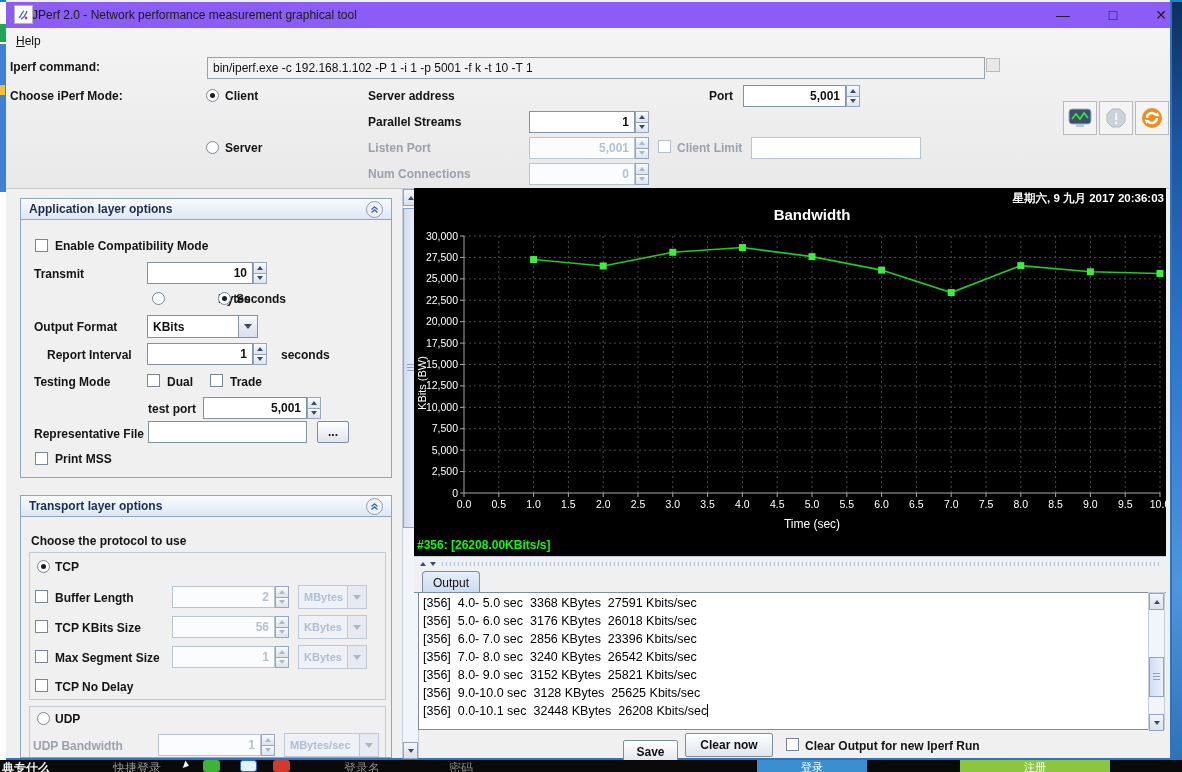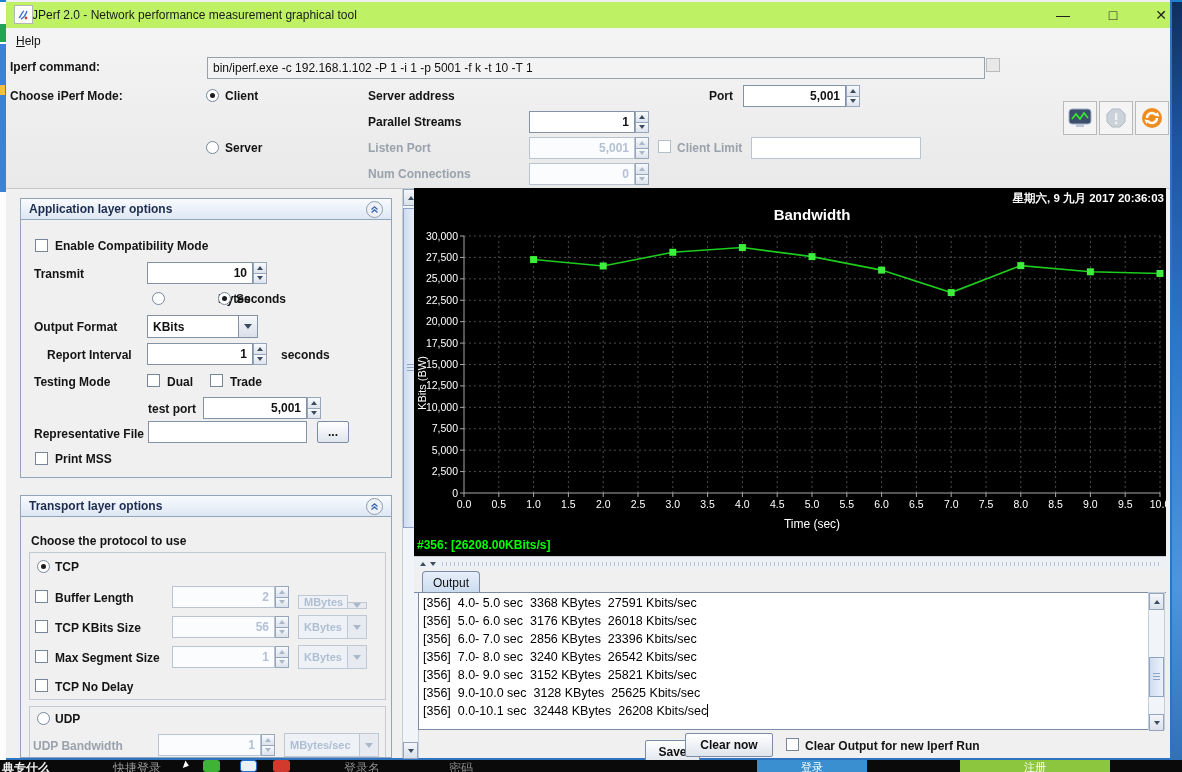--- a/index.html
+++ b/index.html
@@ -3,21 +3,21 @@
 <meta charset="utf-8">
 <style>
   html,body{margin:0;padding:0;background:#222;}
   .screen{position:relative;width:1182px;height:772px;overflow:hidden;background:#0d0d0d;
           font-family:"Liberation Sans",sans-serif;-webkit-font-smoothing:antialiased;}
   .abs{position:absolute;}
   
   .win{left:6px;top:0;width:1166px;height:760px;background:#f0f0f0;
        border-right:2px solid #2f74c0;border-bottom:2px solid #2f74c0;box-sizing:border-box;}
   .topline{left:0;top:0;width:1182px;height:2px;background:#1e82d2;}
-  .titlebar{left:0;top:2px;width:100%;height:26px;background:#bef264;display:flex;align-items:center;}
+  .titlebar{left:0;top:2px;width:100%;height:26px;background:#8b5cf6;display:flex;align-items:center;}
   .title-text{font-size:12px;color:#1a1a1a;margin-left:8px;}
   .winctl{width:34px;height:22px;display:flex;align-items:center;justify-content:center;
           font-size:14px;color:#222;}
   
   .header{left:0;top:28px;width:100%;height:160px;background:linear-gradient(#f4f4f4,#e9e9e9);
           border-bottom:1px solid #c9c9c9;}
   .lbl{font-weight:bold;font-size:12px;color:#141414;white-space:nowrap;}
   .lbl.dis{color:#9aa2ac;}
   .field{background:#fff;border:1px solid #8293a6;box-sizing:border-box;font-size:12px;color:#111;
          display:flex;align-items:center;padding:0 5px;overflow:hidden;white-space:nowrap;}
@@ -315,21 +315,21 @@
         <span>2</span>
       </div>
       <div class="abs spin dis" style="left:254px;top:90px;height:22px;">
         <div class="sb2">
             <span class="tri-u"></span>
           </div>
           <div class="sb2">
             <span class="tri-d"></span>
           </div>
       </div>
-      <div class="abs combo dis" style="left:277px;top:89px;width:69px;height:24px;align-items:flex-end;">
+      <div class="abs combo dis" style="left:277px;top:89px;width:69px;height:24px;">
         <span class="ctext" style="font-size:11px;">MBytes</span>
         <span class="cbtn">
             <span class="tri-d"></span>
           </span>
       </div>
 
       <span class="abs cb" style="left:14px;top:124px;"></span>
       <span class="abs lbl" style="left:34px;top:125px;">TCP KBits Size</span>
       <div class="abs field spinfield dis" style="left:151px;top:120px;width:103px;height:22px;">
         <span>56</span>
@@ -545,21 +545,21 @@
   <div class="abs sbtrack" style="left:1148px;top:592px;width:17px;height:138px;">
     <div class="sbbtn" style="top:0;">
         <span class="tri-u"></span>
       </div>
     <div class="sbthumb" style="top:64px;height:40px;"></div>
     <div class="sbbtn" style="top:121px;">
         <span class="tri-d"></span>
       </div>
   </div>
 
-  <div class="abs btn" style="left:623px;top:740px;width:55px;height:24px;margin-left:22px;">Save</div>
+  <div class="abs btn" style="left:623px;top:740px;width:55px;height:24px;">Save</div>
   <div class="abs btn" style="left:685px;top:733px;width:88px;height:24px;">Clear now</div>
   <span class="abs cb" style="left:786px;top:738px;"></span>
   <span class="abs lbl" style="left:805px;top:739px;">Clear Output for new Iperf Run</span>
 
   <div class="abs bottombar">
     <span class="bb-txt" style="left:2px;color:#f0f0f0;font-weight:bold;">典专什么</span>
     <span class="bb-txt" style="left:113px;color:#9a9a9a;">快捷登录</span>
     <span class="abs" style="left:184px;top:1px;width:0;height:0;border-left:5px solid #fff;border-top:4px solid transparent;border-bottom:4px solid transparent;transform:rotate(20deg);"></span>
     <span class="abs" style="left:203px;top:0;width:17px;height:12px;background:#3eb335;border-radius:3px;"></span>
     <span class="abs" style="left:240px;top:0;width:17px;height:12px;background:#e8f0f8;border-radius:3px;border:1px solid #1e6fd0;box-sizing:border-box;"></span>

